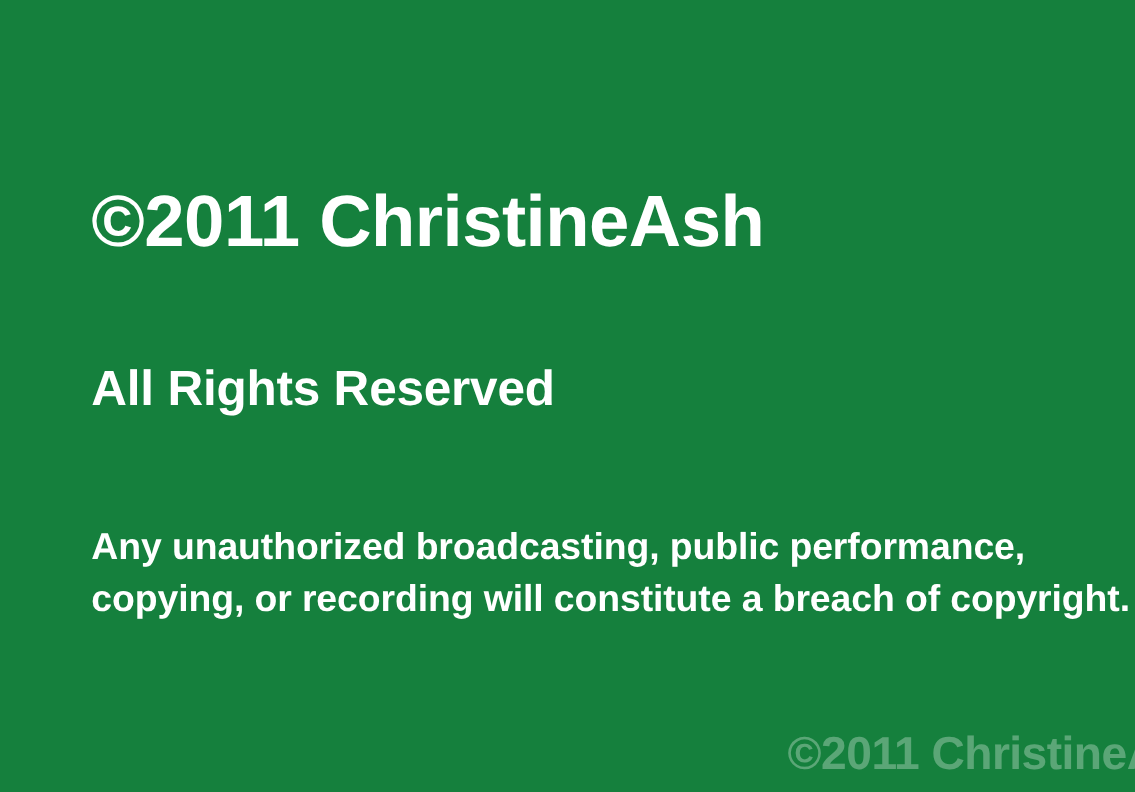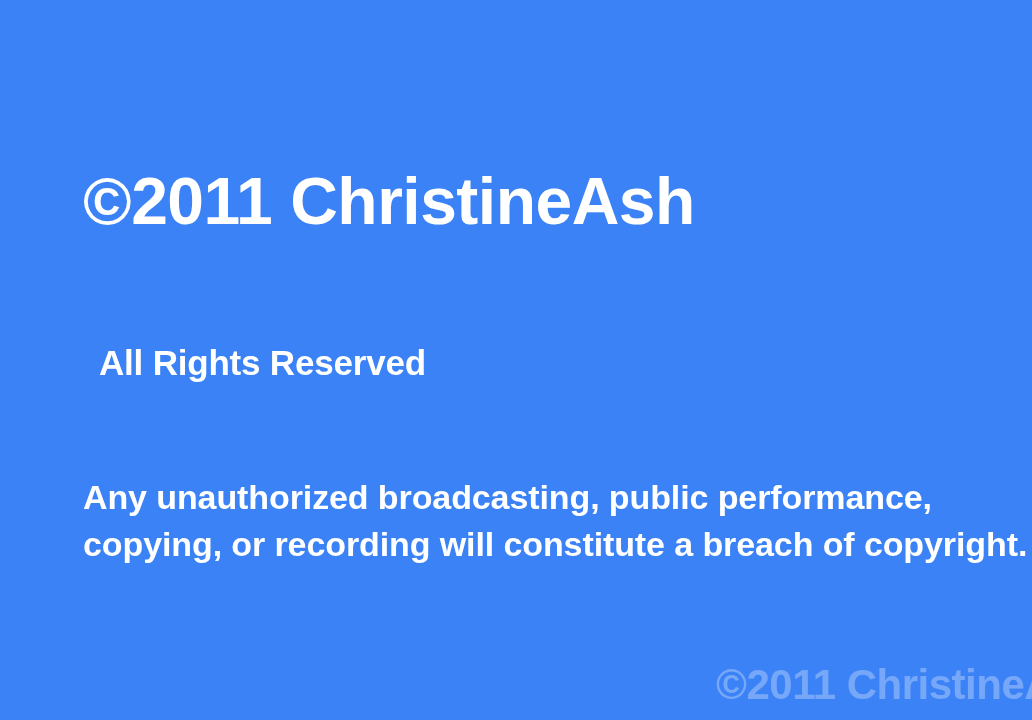--- a/index.html
+++ b/index.html
@@ -10,21 +10,21 @@
     width: 1032px;
     height: 720px;
     overflow: hidden;
     font-family: "Liberation Sans", sans-serif;
   }
 
   #slide {
     position: relative;
     width: 1032px;
     height: 720px;
-    background: #3b82f6;
+    background: #15803d;
     overflow: hidden;
     box-sizing: border-box;
   }
 
   
   #copyright-title {
     position: absolute;
     left: 83px;
     top: 168px;
     margin: 0;
@@ -34,22 +34,22 @@
     color: #ffffff;
     letter-spacing: -0.5px;
     white-space: nowrap;
   }
 
   
   #rights-line {
     position: absolute;
     left: 83px;
     top: 329px;
-    margin: 16px;
-    font-size: 35px;
+    margin: 0;
+    font-size: 45px;
     font-weight: bold;
     line-height: 1.05;
     color: #ffffff;
     letter-spacing: -0.2px;
     white-space: nowrap;
   }
 
   
   #notice-block {
     position: absolute;

